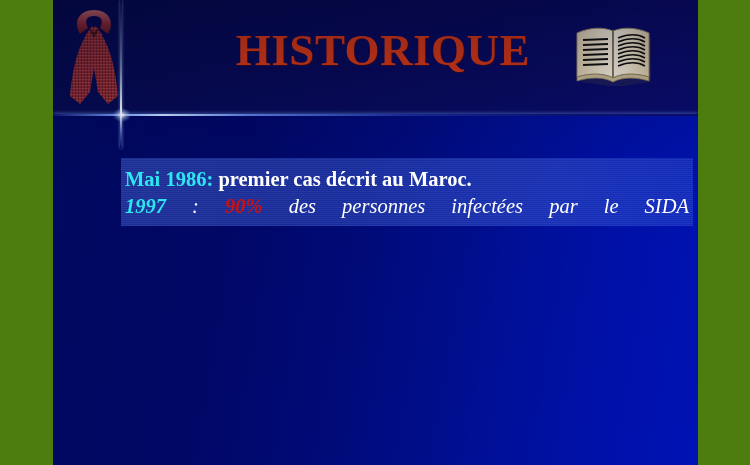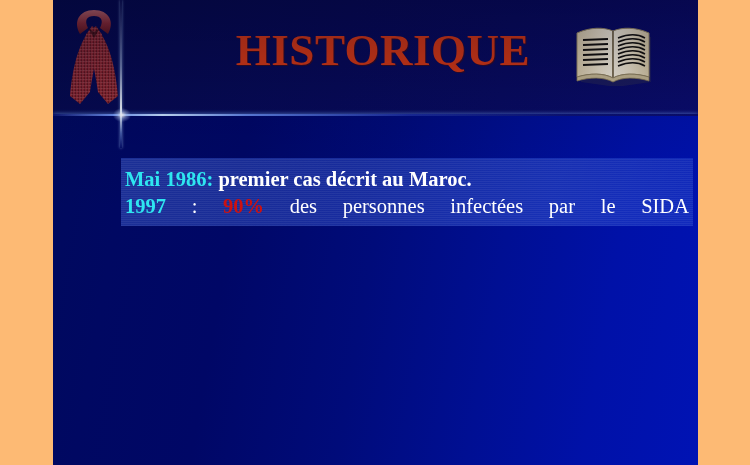--- a/index.html
+++ b/index.html
@@ -12,21 +12,21 @@
     height: 465px;
     overflow: hidden;
     font-family: "Liberation Serif", serif;
   }
 
   
   #page {
     position: relative;
     width: 750px;
     height: 465px;
-    background: #fdba74;
+    background: #4d7c0f;
   }
 
   
   #slide {
     position: absolute;
     left: 53px;
     top: 0px;
     width: 645px;
     height: 465px;
     overflow: hidden;
@@ -179,20 +179,21 @@
     color: #2ee6f0;
     font-weight: bold;
   }
   .accent-red {
     color: #cc1111;
     font-weight: bold;
   }
   .just {
     text-align: justify;
     text-align-last: justify;
+    font-style: italic;
   }
   .noj { text-align: left; }
   .plainwhite { font-weight: normal; }
 </style>
 </head>
 <body>
 
 <div id="page">
 
   <div id="slide">

